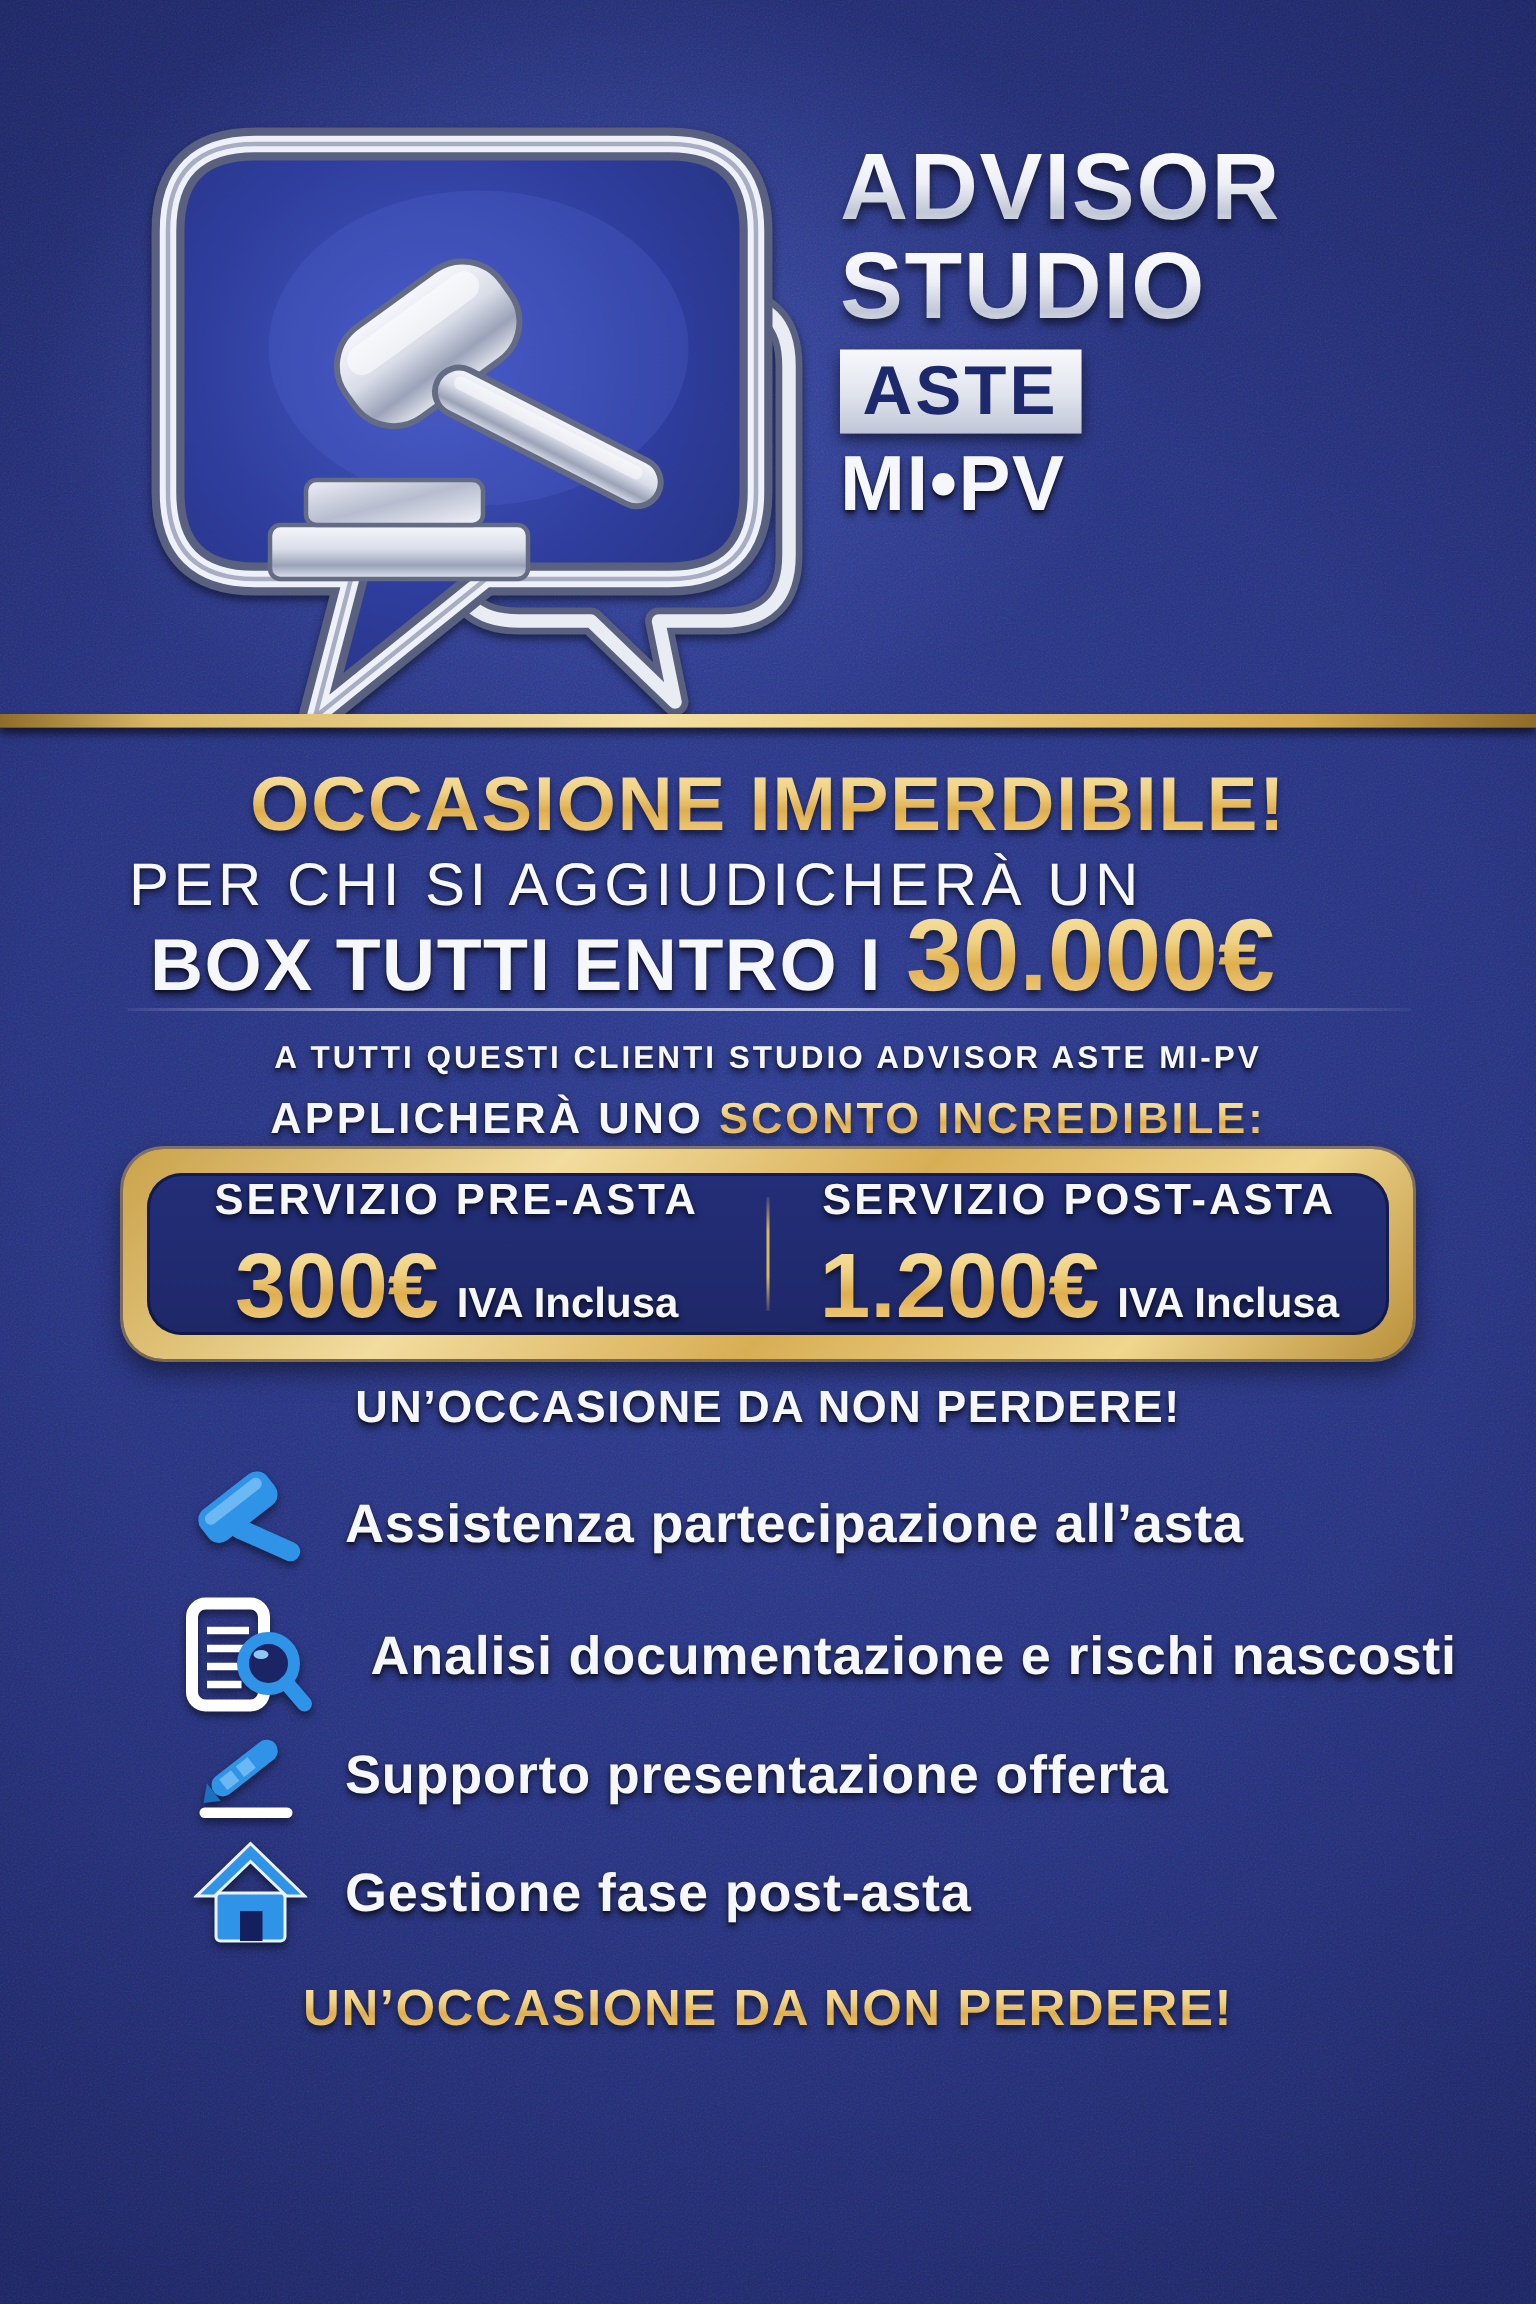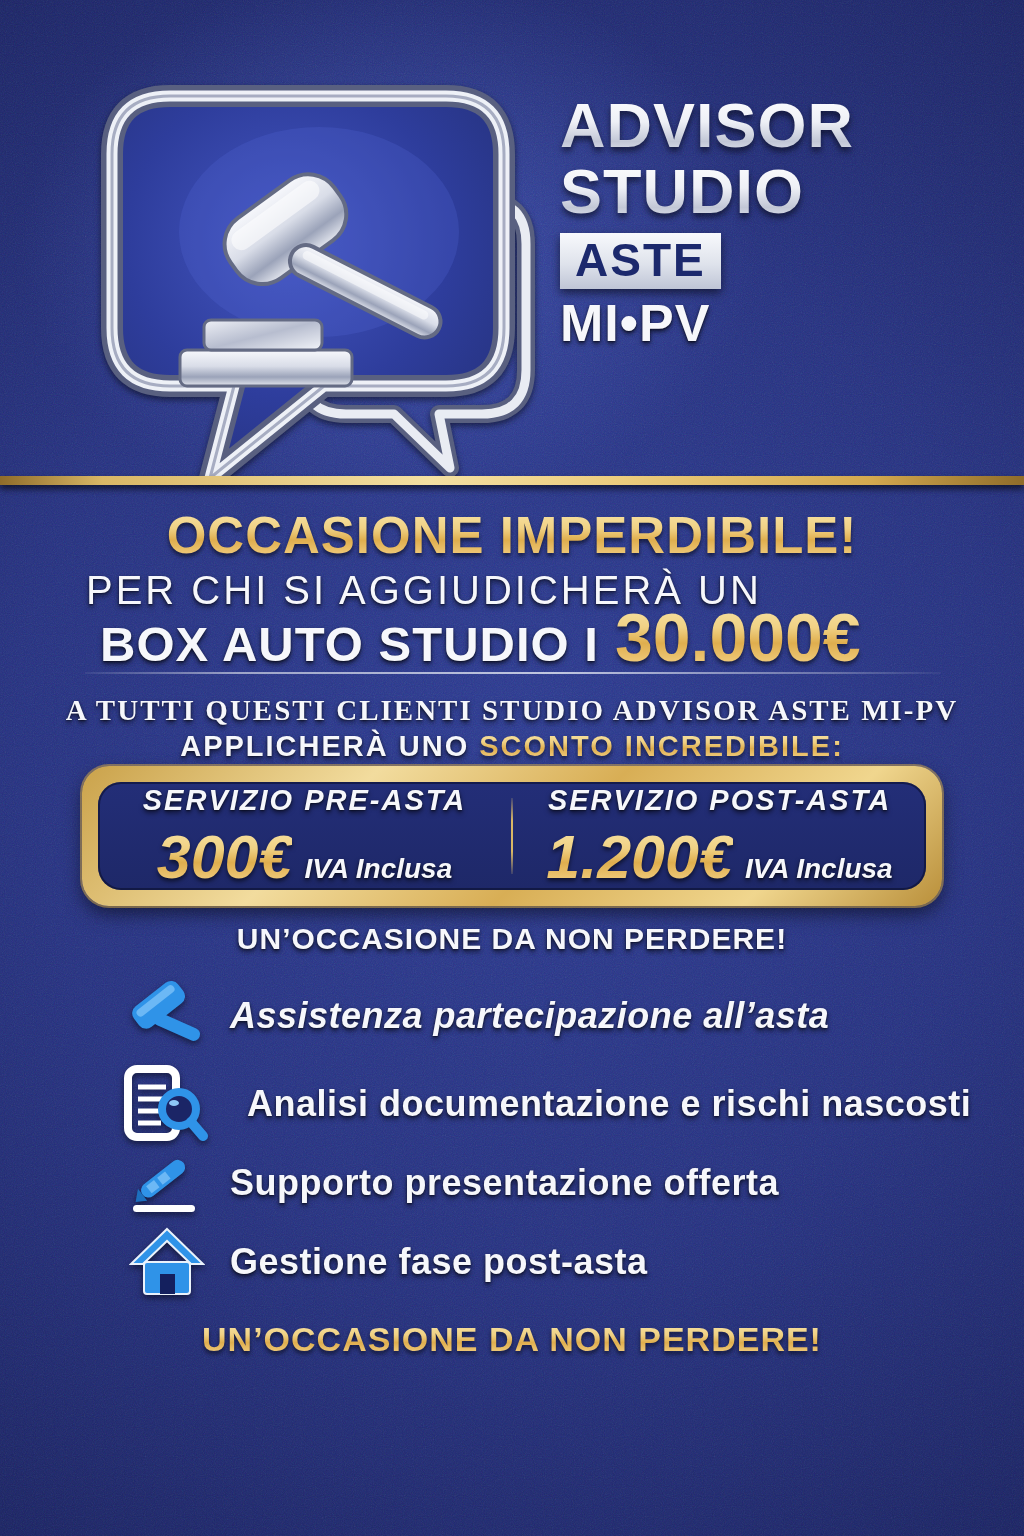--- a/index.html
+++ b/index.html
@@ -44,49 +44,48 @@
   }
   .headline{top:506px;font-size:51px;font-weight:900;letter-spacing:1px;}
   .subline1{top:568px;left:86px;font-size:40px;font-weight:500;letter-spacing:3px;}
   .subline2{top:598px;left:100px;display:flex;align-items:baseline;gap:16px;}
   .subline2 .w{font-size:49px;font-weight:900;letter-spacing:1px;}
   .subline2 .g{font-size:68px;font-weight:900;letter-spacing:0px;}
   .thin-div{
     top:672px;left:85px;width:856px;height:2px;
     background:linear-gradient(90deg,rgba(205,210,226,.08),rgba(205,210,226,.7) 18%,rgba(218,223,238,.85) 55%,rgba(205,210,226,.35) 88%,rgba(205,210,226,.05));
   }
-  .intro1{top:694px;font-size:29px;font-weight:700;letter-spacing:2px;font-family:Liberation Serif, serif;}
+  .intro1{top:694px;font-size:21px;font-weight:700;letter-spacing:2px;}
   .intro2{top:730px;font-size:29px;font-weight:800;letter-spacing:2px;}
   .intro2 .g{font-weight:900;}
   
   .pricebox{
     left:82px;top:766px;width:860px;height:140px;border-radius:27px;
     background:linear-gradient(135deg,#caa24a 0%,#f2dc9e 30%,#d8ae55 55%,#f0d68e 80%,#b98f3a 100%);
     padding:16px;box-sizing:border-box;
     box-shadow:0 0 0 2px rgba(201,162,74,.55),0 8px 18px rgba(0,0,0,.5);
-    font-style:italic;
   }
   .pricebox-in{
     width:100%;height:100%;border-radius:23px;box-sizing:border-box;
     background:linear-gradient(180deg,#232e78 0%,#1e2868 100%);
     box-shadow:inset 0 0 0 2px rgba(10,12,40,.55);
     display:flex;align-items:stretch;
   }
   .pcard{flex:1;display:flex;flex-direction:column;justify-content:center;align-items:center;gap:4px;padding-top:4px;}
   .pcard-title{font-size:29px;font-weight:800;letter-spacing:2px;}
   .pcard-price-row{display:flex;align-items:baseline;gap:12px;}
   .pcard-price{font-size:61px;font-weight:900;}
   .pcard-note{font-size:28px;font-weight:700;margin-top:32px;}
   .vdiv{width:2px;margin:16px 0;background:linear-gradient(180deg,rgba(236,205,127,.15),#d9b766 30%,#d9b766 70%,rgba(236,205,127,.15));}
   .callout-mid{top:922px;font-size:30px;font-weight:800;letter-spacing:1px;}
   
   .srow{left:0;width:1024px;display:flex;align-items:center;}
   .srow .icon-cell{width:110px;margin-left:112px;display:flex;justify-content:center;align-items:center;flex:none;}
   .srow .slabel{font-size:36px;font-weight:700;letter-spacing:.5px;margin-left:8px;}
-  .r1{top:978px;height:76px;font-style:italic;}
+  .r1{top:978px;height:76px;}
   .r2{top:1064px;height:80px;gap:17px;}
   .r3{top:1150px;height:66px;}
   .r4{top:1226px;height:72px;}
   .callout-bottom{top:1320px;font-size:34px;font-weight:900;letter-spacing:1px;}
   .iconsvg{filter:drop-shadow(0 3px 3px rgba(0,0,0,.5));}
 </style>
 </head>
 <body>
 
 <div class="poster">
@@ -149,21 +148,21 @@
     <div class="brand-line stx">STUDIO</div>
     <div><span class="brand-badge">ASTE</span></div>
     <div class="brand-region wtx">MI•PV</div>
   </div>
 
   <div class="abs goldbar"></div>
 
   <div class="abs ctr headline gtx">OCCASIONE IMPERDIBILE!</div>
   <div class="abs subline1 wtx">PER CHI SI AGGIUDICHERÀ UN</div>
   <div class="abs subline2">
-    <span class="w wtx">BOX AUTO STUDIO I</span>
+    <span class="w wtx">BOX TUTTI ENTRO I</span>
     <span class="g gtx">30.000€</span>
   </div>
   <div class="abs thin-div"></div>
 
   <div class="abs ctr intro1 wtx">A TUTTI QUESTI CLIENTI STUDIO ADVISOR ASTE MI-PV</div>
   <div class="abs ctr intro2">
     <span class="wtx">APPLICHERÀ UNO </span>
     <span class="g gtx">SCONTO INCREDIBILE:</span>
   </div>
 

